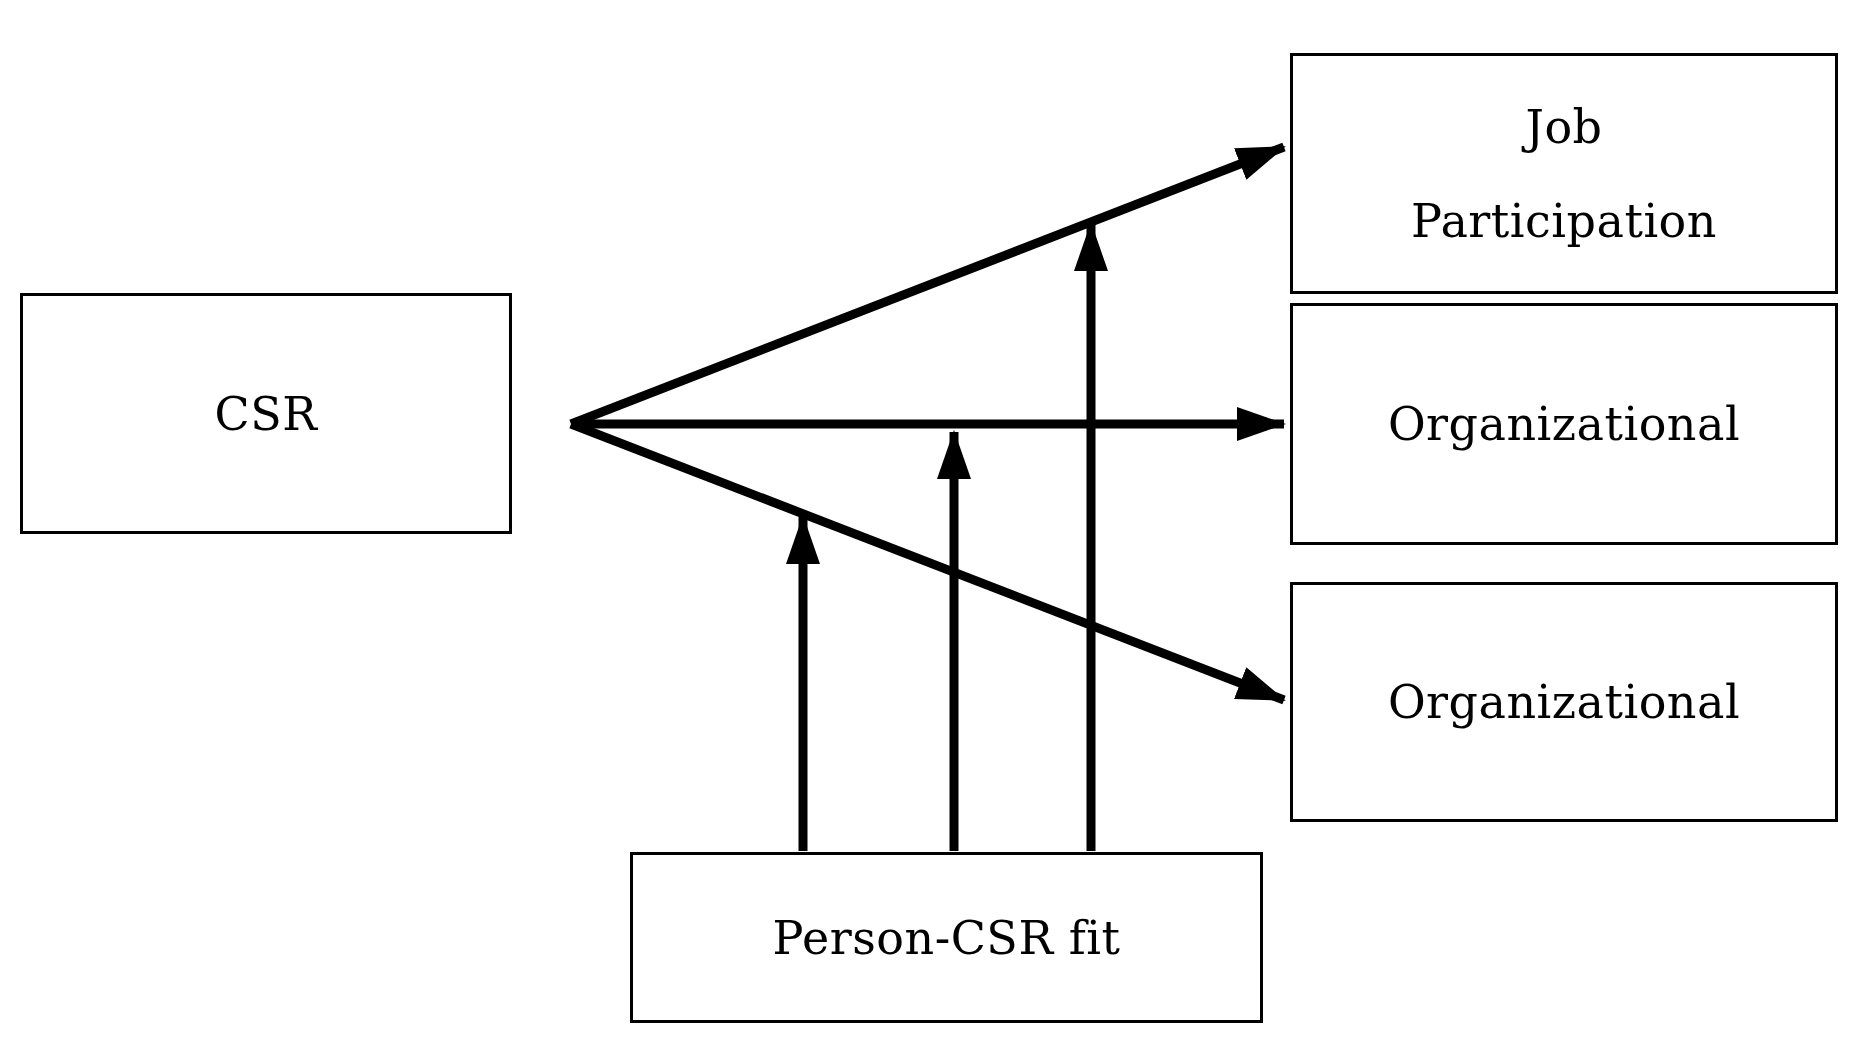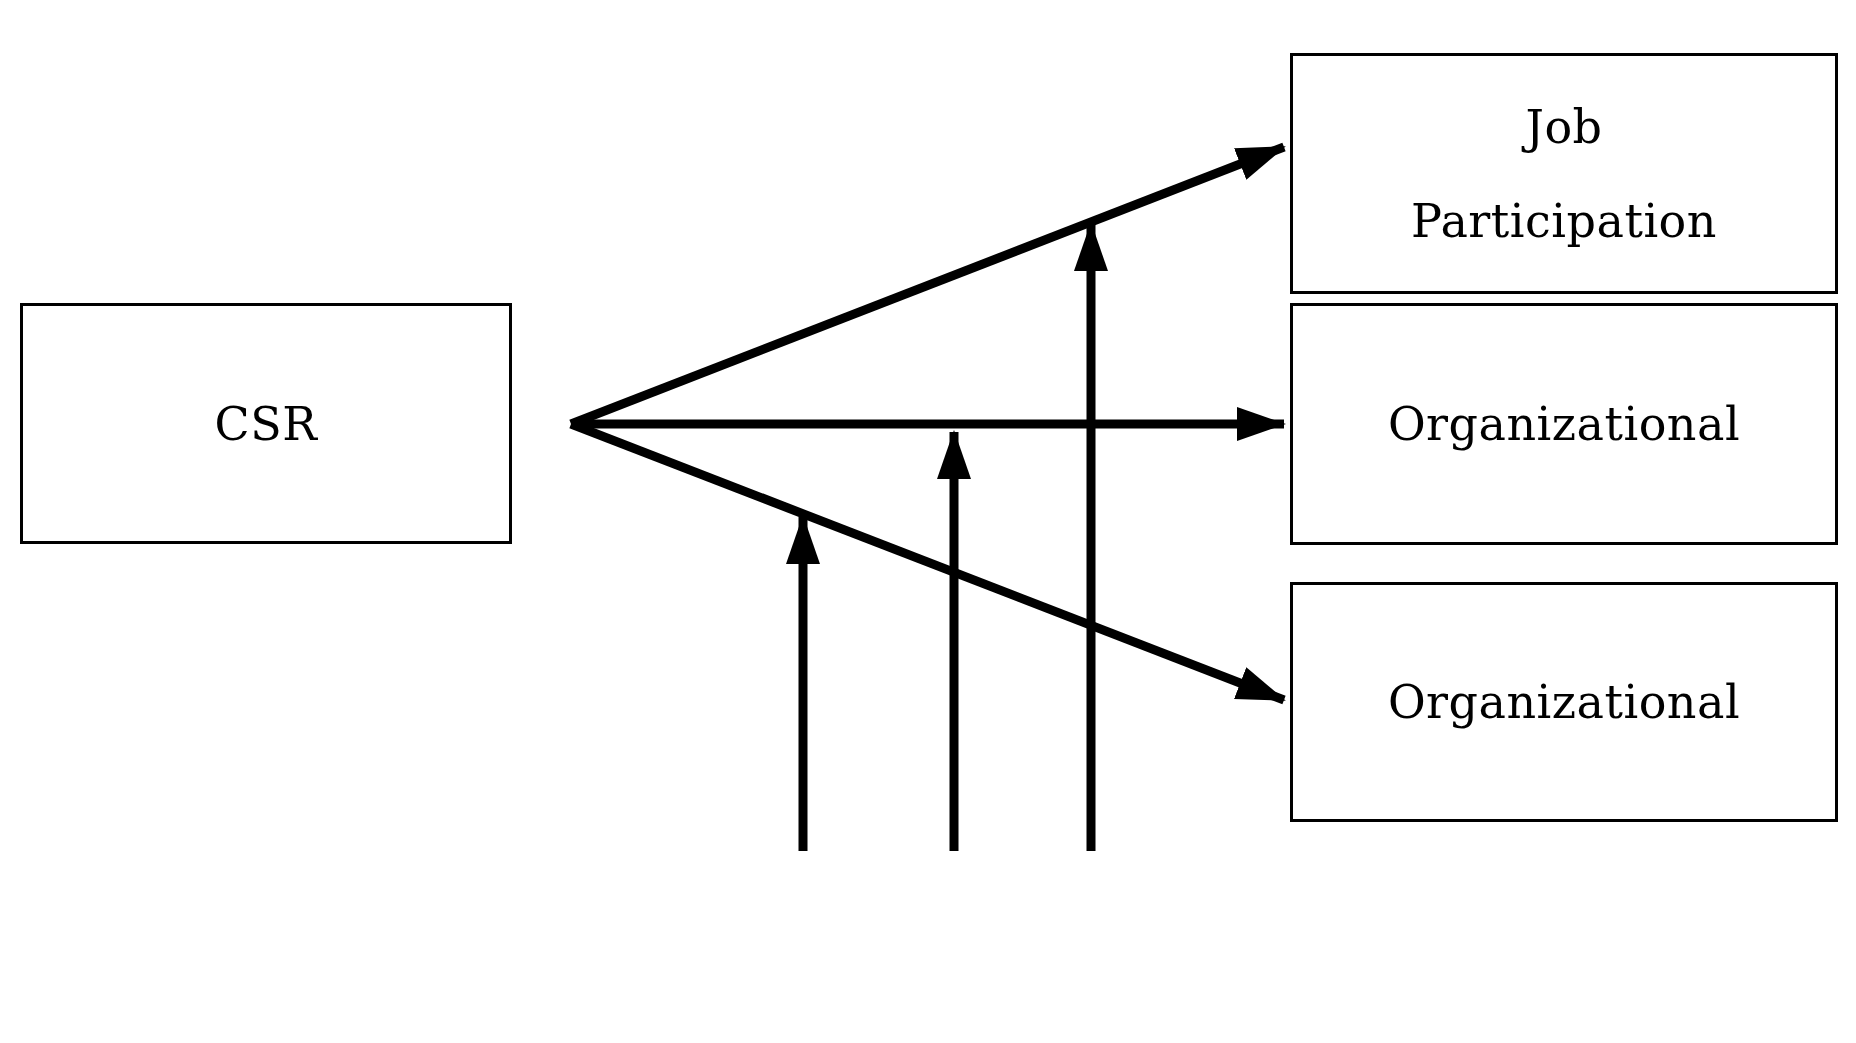--- a/index.html
+++ b/index.html
@@ -29,21 +29,21 @@
     z-index: 2;
   }
   .node .line {
     display: block;
     font-size: 46px;
     line-height: 94px;
     letter-spacing: 0.5px;
     white-space: nowrap;
   }
   
-  .box-csr   { left: 20px;   top: 303px; width: 492px; height: 241px; align-items: center; }
+  .box-csr   { left: 20px;   top: 293px; width: 492px; height: 241px; align-items: center; }
   
   .box-job   { left: 1290px; top: 25px;  width: 548px; height: 241px; margin-top: 28px; }
   .box-orgid { left: 1290px; top: 303px; width: 548px; height: 242px; }
   .box-orgco { left: 1290px; top: 582px; width: 548px; height: 240px; }
   
   .box-fit   { left: 630px;  top: 852px; width: 633px; height: 171px; }
 
   svg.arrow-layer {
     position: absolute;
     left: 0;
@@ -89,14 +89,17 @@
   </div>
 
   <div class="node box-orgid">
     <span class="line">Organizational</span>
   </div>
 
   <div class="node box-orgco">
     <span class="line">Organizational</span>
   </div>
 
+  <div class="node box-fit">
+    <span class="line">Person-CSR fit</span>
+  </div>
 
 </div>
 
 </body></html>

